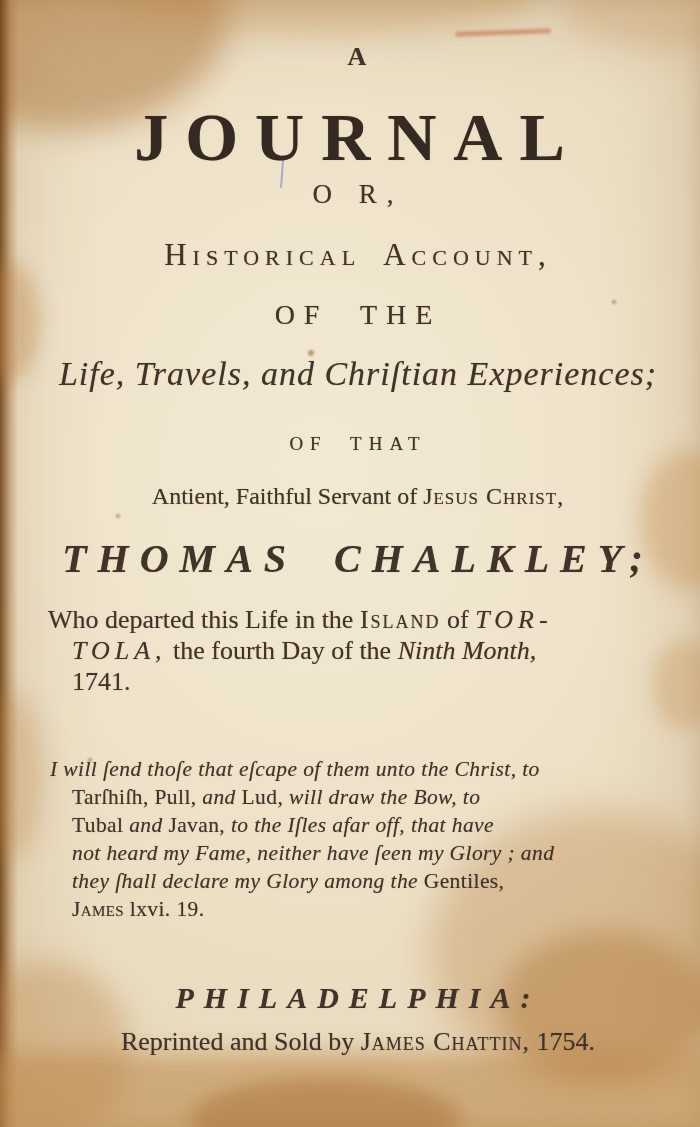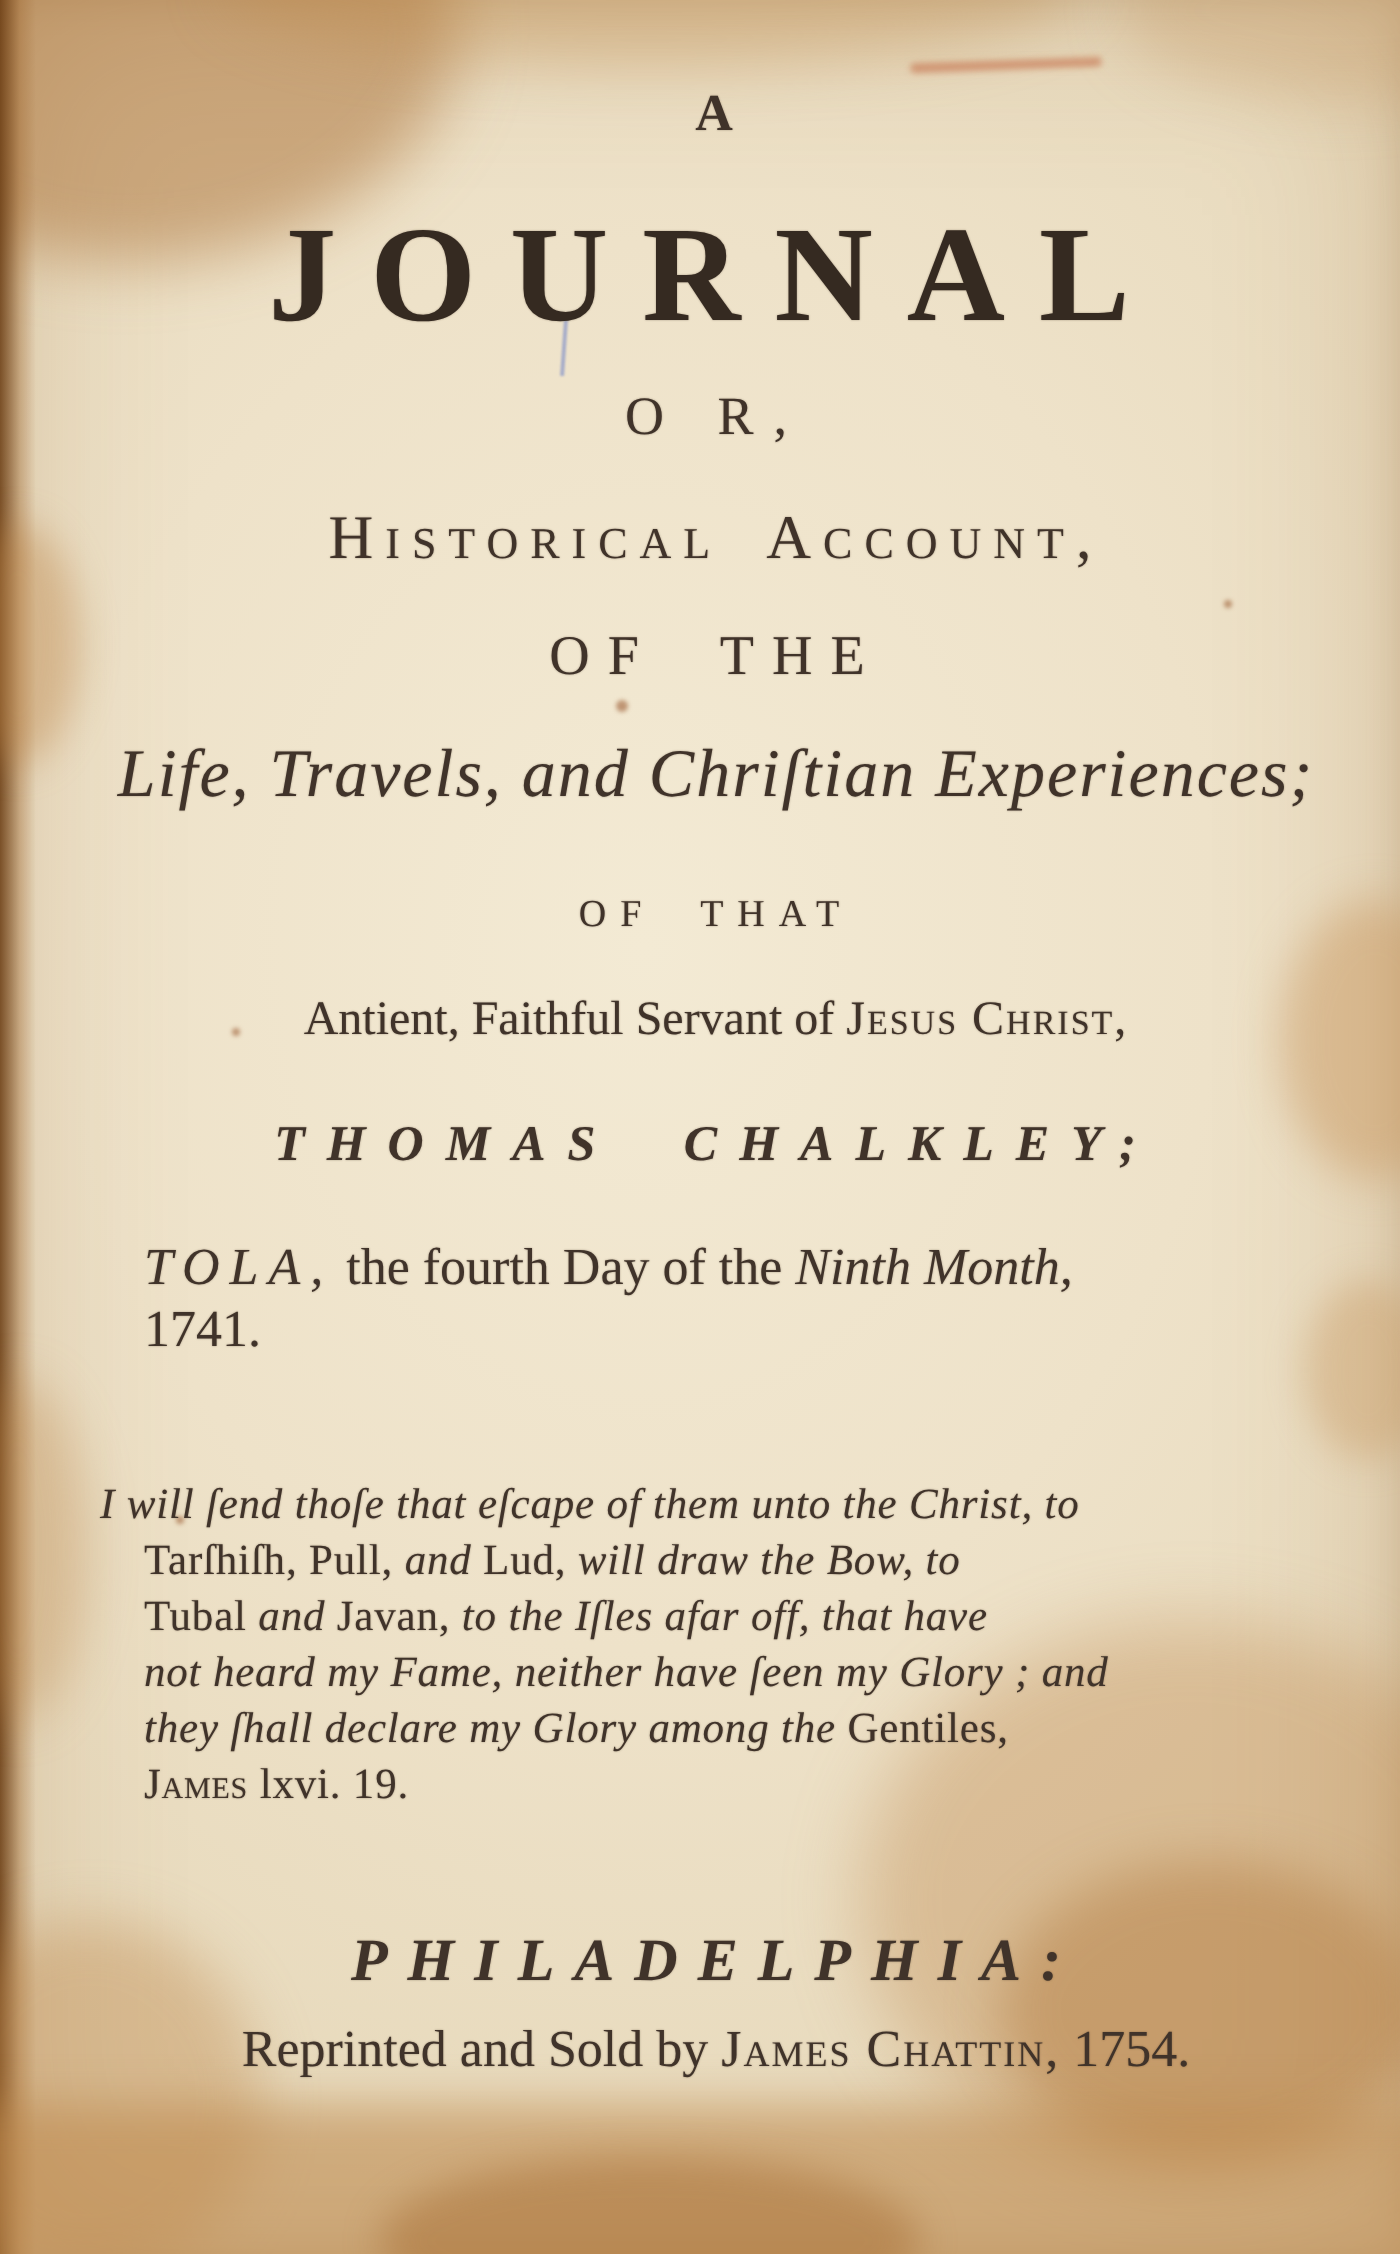--- a/index.html
+++ b/index.html
@@ -33,28 +33,28 @@
   .streak-red{position:absolute;left:455px;top:30px;width:96px;height:5px;border-radius:3px;background:rgba(192,96,56,.5);filter:blur(1.5px);transform:rotate(-2deg);pointer-events:none;}
   .thread-blue{position:absolute;left:281px;top:160px;width:2px;height:28px;background:rgba(108,128,198,.55);transform:rotate(4deg);filter:blur(.4px);pointer-events:none;}
   
   .content{position:absolute;left:0;top:0;width:700px;height:1127px;padding:0 32px 0 48px;box-sizing:border-box;text-align:center;text-shadow:0 0 1px rgba(64,46,32,.45);}
   .ln{line-height:1.1;}
   .it{font-style:italic;}
   .sc{font-variant:small-caps;}
   .rom{font-style:normal;margin-top:22px;}
   .l-a{margin-top:42px;font-size:26px;font-weight:700;letter-spacing:2px;height:30px;line-height:30px;}
   .l-journal{margin-top:24px;font-size:68px;height:82px;line-height:82px;font-weight:700;letter-spacing:17px;color:#352a21;}
-  .l-or{margin-top:14px;font-size:27px;height:32px;line-height:32px;letter-spacing:10px;}
+  .l-or{font-size:27px;height:32px;line-height:32px;letter-spacing:10px;}
   .l-hist{margin-top:26px;font-size:31px;height:38px;line-height:38px;letter-spacing:6px;word-spacing:10px;font-variant:small-caps;}
   .l-ofthe{margin-top:24px;font-size:28px;height:34px;line-height:34px;letter-spacing:9px;word-spacing:16px;}
   .l-life{margin-top:20px;font-size:34px;height:44px;line-height:44px;letter-spacing:1px;}
   .l-ofthat{margin-top:36px;font-size:19px;height:24px;line-height:24px;letter-spacing:7px;word-spacing:11px;}
   .l-servant{margin-top:22px;font-size:24px;height:36px;line-height:36px;}
   .l-servant .sc{letter-spacing:1px;}
-  .l-author{margin-top:22px;font-size:25px;height:46px;line-height:46px;font-style:italic;letter-spacing:11px;word-spacing:16px;font-weight:600;}
+  .l-author{margin-top:22px;font-size:40px;height:46px;line-height:46px;font-style:italic;letter-spacing:11px;word-spacing:16px;font-weight:600;}
   .l-departed{margin-top:22px;text-align:left;font-size:26px;}
   .dline{line-height:31px;}
   .dline.ind{padding-left:24px;}
   .itsp{font-style:italic;letter-spacing:5px;}
   .l-departed .sc{letter-spacing:2px;}
   .l-quote{margin-top:58px;text-align:left;font-size:21.5px;font-style:italic;letter-spacing:.4px;}
   .qline{line-height:28px;padding-left:2px;}
   .qline.ind{padding-left:24px;}
   .l-place{margin-top:56px;font-size:30px;height:38px;line-height:38px;font-style:italic;letter-spacing:10px;font-weight:600;}
   .l-imprint{margin-top:8px;font-size:26px;height:34px;line-height:34px;}
@@ -99,20 +99,21 @@
 
     <div class="ln l-life it">Life, Travels, and Chriſtian Experiences;</div>
 
     <div class="ln l-ofthat">OF THAT</div>
 
     <div class="ln l-servant"><span>Antient, Faithful Servant of </span><span class="sc">Jesus Christ,</span></div>
 
     <div class="ln l-author">THOMAS CHALKLEY;</div>
 
     <div class="l-departed">
+      <div class="dline"><span>Who departed this Life in the </span><span class="sc">Island</span><span> of </span><span class="itsp">TOR-</span></div>
       <div class="dline ind"><span class="itsp">TOLA,</span><span> the fourth Day of the </span><span class="it">Ninth Month,</span></div>
       <div class="dline ind">1741.</div>
     </div>
 
     <div class="l-quote">
       <div class="qline"><span>I will ſend thoſe that eſcape of them unto the Christ, to</span></div>
       <div class="qline ind"><span class="rom">Tarſhiſh, Pull,</span><span> and </span><span class="rom">Lud,</span><span> will draw the Bow, to</span></div>
       <div class="qline ind"><span class="rom">Tubal </span><span>and </span><span class="rom">Javan,</span><span> to the Iſles afar off, that have</span></div>
       <div class="qline ind"><span>not heard my Fame, neither have ſeen my Glory ; and</span></div>
       <div class="qline ind"><span>they ſhall declare my Glory among the </span><span class="rom">Gentiles,</span></div>

